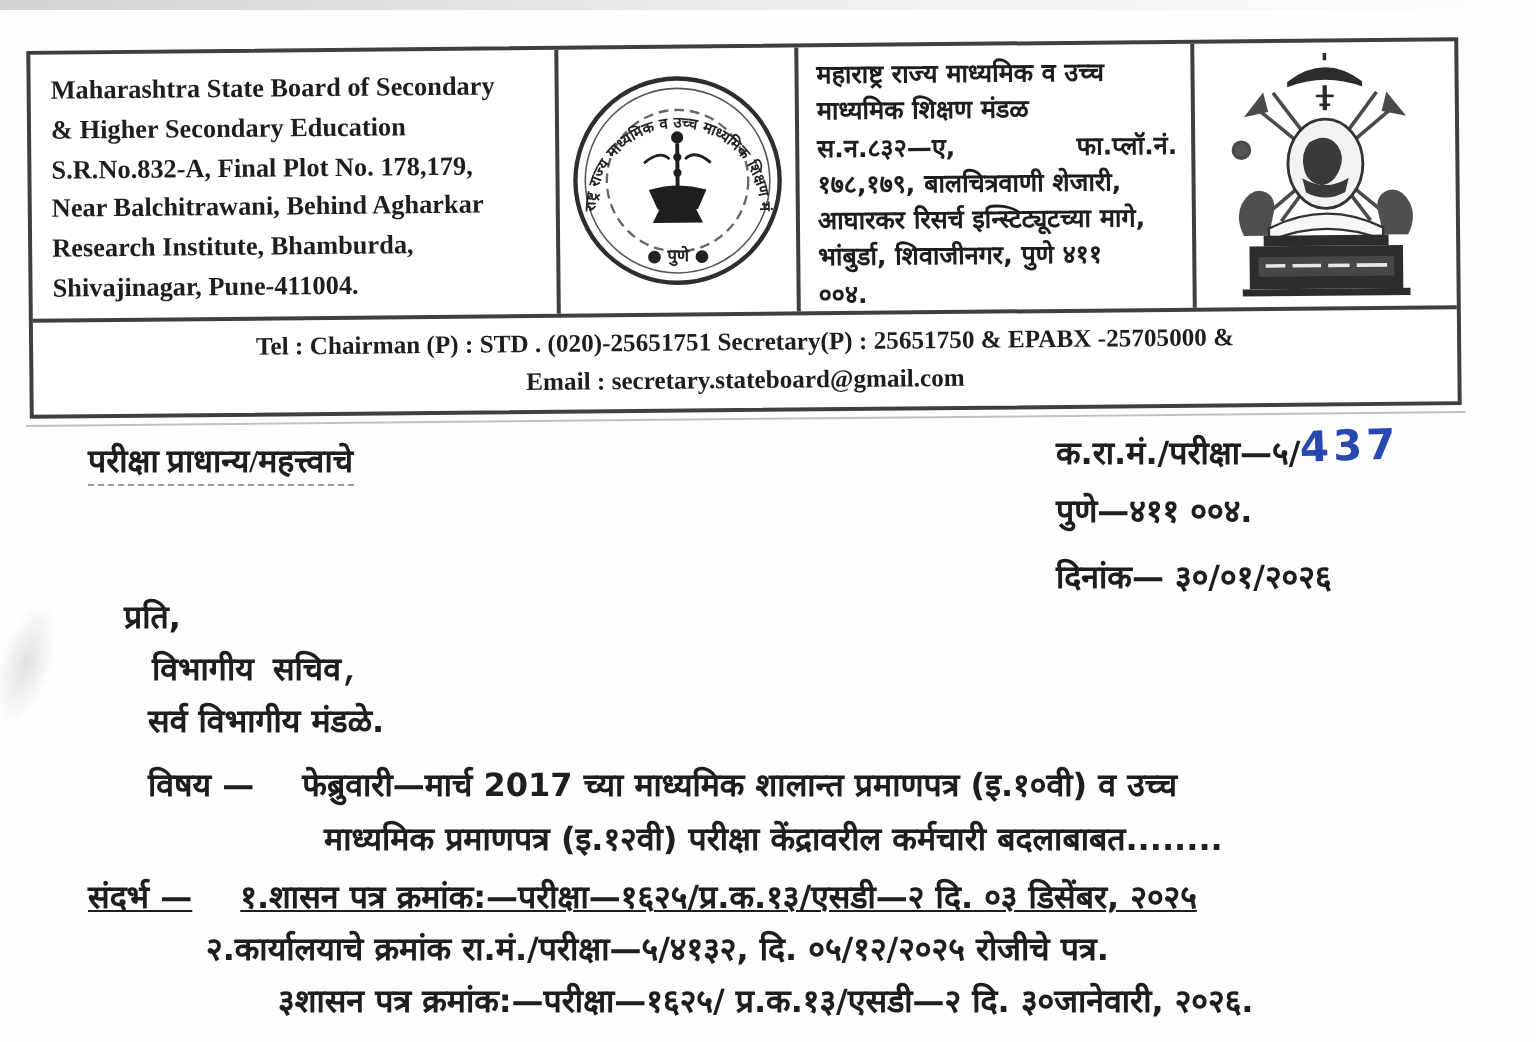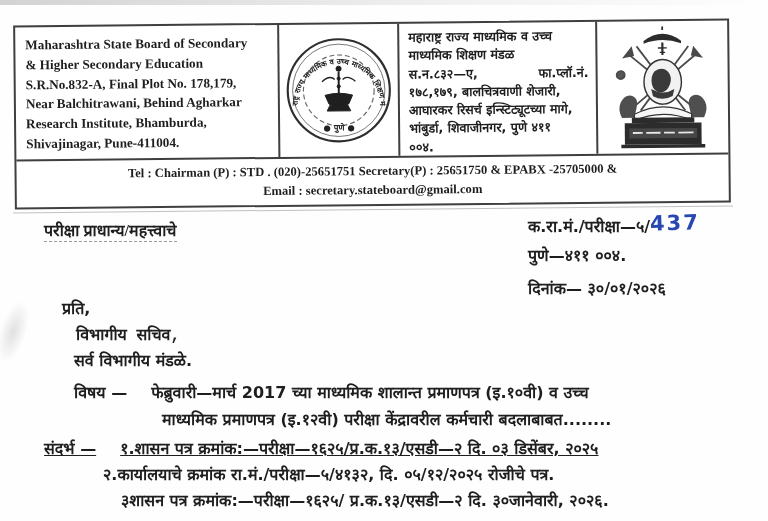--- a/index.html
+++ b/index.html
@@ -174,13 +174,13 @@
 
 <div class="abs mr" style="left:74px;top:381px;">
   <span class="lbl">विषय —</span><span>फेब्रुवारी—मार्च 2017 च्या माध्यमिक शालान्त प्रमाणपत्र (इ.१०वी) व उच्च</span>
 </div>
 <div class="abs mr" style="left:146px;top:408px;margin-left:16px;">माध्यमिक प्रमाणपत्र (इ.१२वी) परीक्षा केंद्रावरील कर्मचारी बदलाबाबत........</div>
 
 <div class="abs mr" style="left:44px;top:437px;text-decoration:underline;">
   <span class="lbl">संदर्भ —</span><span>१.शासन पत्र क्रमांक:—परीक्षा—१६२५/प्र.क.१३/एसडी—२ दि. ०३ डिसेंबर, २०२५</span>
 </div>
 <div class="abs mr" style="left:103px;top:463px;text-align:center;">२.कार्यालयाचे क्रमांक रा.मं./परीक्षा—५/४१३२, दि. ०५/१२/२०२५ रोजीचे पत्र.</div>
-<div class="abs mr" style="left:121px;top:489px;">३शासन पत्र क्रमांक:—परीक्षा—१६२५/ प्र.क.१३/एसडी—२ दि. ३०जानेवारी, २०२६.</div>
+<div class="abs mr" style="left:139px;top:489px;">३शासन पत्र क्रमांक:—परीक्षा—१६२५/ प्र.क.१३/एसडी—२ दि. ३०जानेवारी, २०२६.</div>
 
 </body></html>

